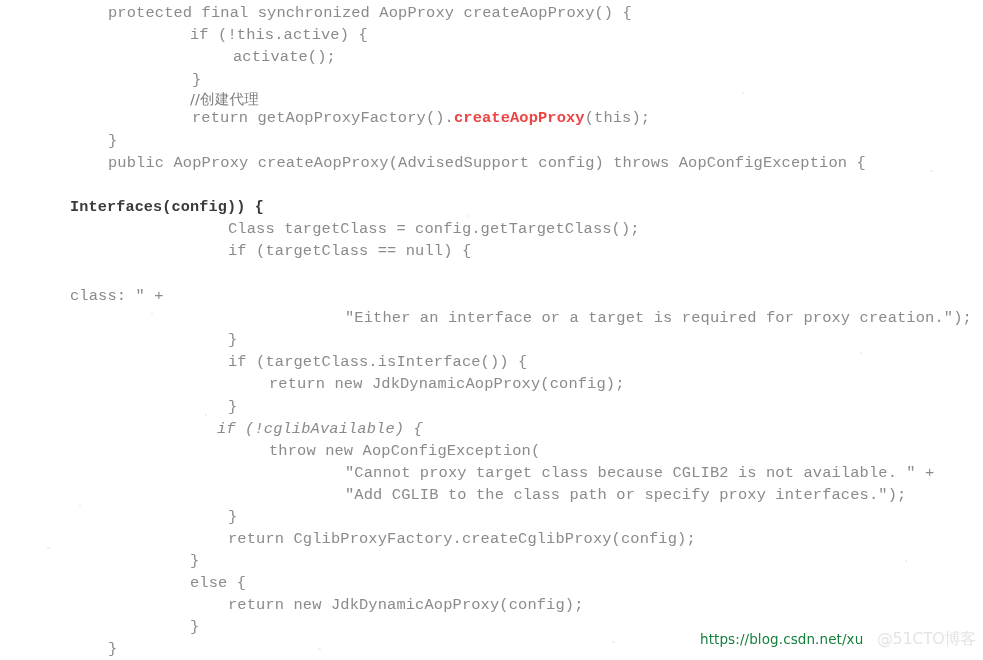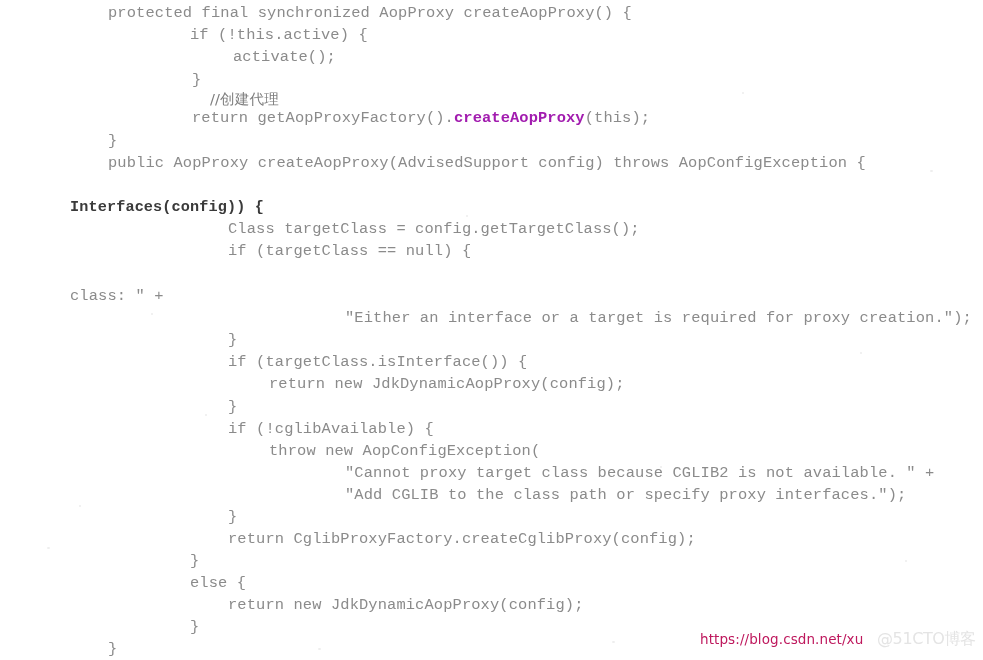--- a/index.html
+++ b/index.html
@@ -35,21 +35,21 @@
     color: #8b8b8b;
     letter-spacing: 0.12px;
     -webkit-font-smoothing: none;
   }
   .code-line .tok {
     font-family: "Liberation Mono", "DejaVu Sans Mono", monospace;
     white-space: pre;
   }
   .code-line .tok.b {
     font-weight: bold;
-    color: #a21caf;
+    color: #ef4444;
     letter-spacing: 0.1px;
   }
   .code-line.bold-line {
     color: #3a3a3a;
     font-weight: bold;
     font-size: 15.2px;
   }
   .code-line.cjk {
     color: #7e7e7e;
   }
@@ -63,21 +63,21 @@
     position: absolute;
     white-space: nowrap;
     pointer-events: none;
     user-select: none;
   }
   #wm-url {
     left: 700px;
     top: 631px;
     font-family: "DejaVu Sans", sans-serif;
     font-size: 13.5px;
-    color: #be185d;
+    color: #15803d;
     letter-spacing: 0.1px;
   }
   #wm-brand {
     left: 877px;
     top: 628px;
     font-family: "DejaVu Sans", sans-serif;
     font-size: 17px;
     font-weight: bold;
     color: #e4e4e4;
     letter-spacing: -0.4px;
@@ -98,34 +98,34 @@
 </head>
 <body>
 
 <div id="page">
 
   <div id="code-block">
       <div class="code-line" style="left: 108px; top: 2px;">protected final synchronized AopProxy createAopProxy() {</div>
       <div class="code-line" style="left: 190px; top: 24px;">if (!this.active) {</div>
       <div class="code-line" style="left: 233px; top: 46px;">activate();</div>
       <div class="code-line" style="left: 192px; top: 69px;">}</div>
-      <div class="code-line cjk" style="left: 190px; top: 88px; margin-left: 20px;"><span class="cjk-text">//创建代理</span></div>
+      <div class="code-line cjk" style="left: 190px; top: 88px;"><span class="cjk-text">//创建代理</span></div>
       <div class="code-line" style="left: 192px; top: 107px;"><span class="tok">return getAopProxyFactory().</span><span class="tok b">createAopProxy</span><span class="tok">(this);</span></div>
       <div class="code-line" style="left: 108px; top: 130px;">}</div>
       <div class="code-line" style="left: 108px; top: 152px;">public AopProxy createAopProxy(AdvisedSupport config) throws AopConfigException {</div>
       <div class="code-line bold-line" style="left: 70px; top: 196px;">Interfaces(config)) {</div>
       <div class="code-line" style="left: 228px; top: 218px;">Class targetClass = config.getTargetClass();</div>
       <div class="code-line" style="left: 228px; top: 240px;">if (targetClass == null) {</div>
       <div class="code-line" style="left: 70px; top: 285px;">class: " +</div>
       <div class="code-line" style="left: 345px; top: 307px;">"Either an interface or a target is required for proxy creation.");</div>
       <div class="code-line" style="left: 228px; top: 329px;">}</div>
       <div class="code-line" style="left: 228px; top: 351px;">if (targetClass.isInterface()) {</div>
       <div class="code-line" style="left: 269px; top: 373px;">return new JdkDynamicAopProxy(config);</div>
       <div class="code-line" style="left: 228px; top: 396px;">}</div>
-      <div class="code-line" style="left: 228px; top: 418px;">if (!cglibAvailable) {</div>
+      <div class="code-line" style="left: 217px; top: 418px; font-style: italic;">if (!cglibAvailable) {</div>
       <div class="code-line" style="left: 269px; top: 440px;">throw new AopConfigException(</div>
       <div class="code-line" style="left: 345px; top: 462px;">"Cannot proxy target class because CGLIB2 is not available. " +</div>
       <div class="code-line" style="left: 345px; top: 484px;">"Add CGLIB to the class path or specify proxy interfaces.");</div>
       <div class="code-line" style="left: 228px; top: 506px;">}</div>
       <div class="code-line" style="left: 228px; top: 528px;">return CglibProxyFactory.createCglibProxy(config);</div>
       <div class="code-line" style="left: 190px; top: 550px;">}</div>
       <div class="code-line" style="left: 190px; top: 572px;">else {</div>
       <div class="code-line" style="left: 228px; top: 594px;">return new JdkDynamicAopProxy(config);</div>
       <div class="code-line" style="left: 190px; top: 616px;">}</div>
       <div class="code-line" style="left: 108px; top: 638px;">}</div>

